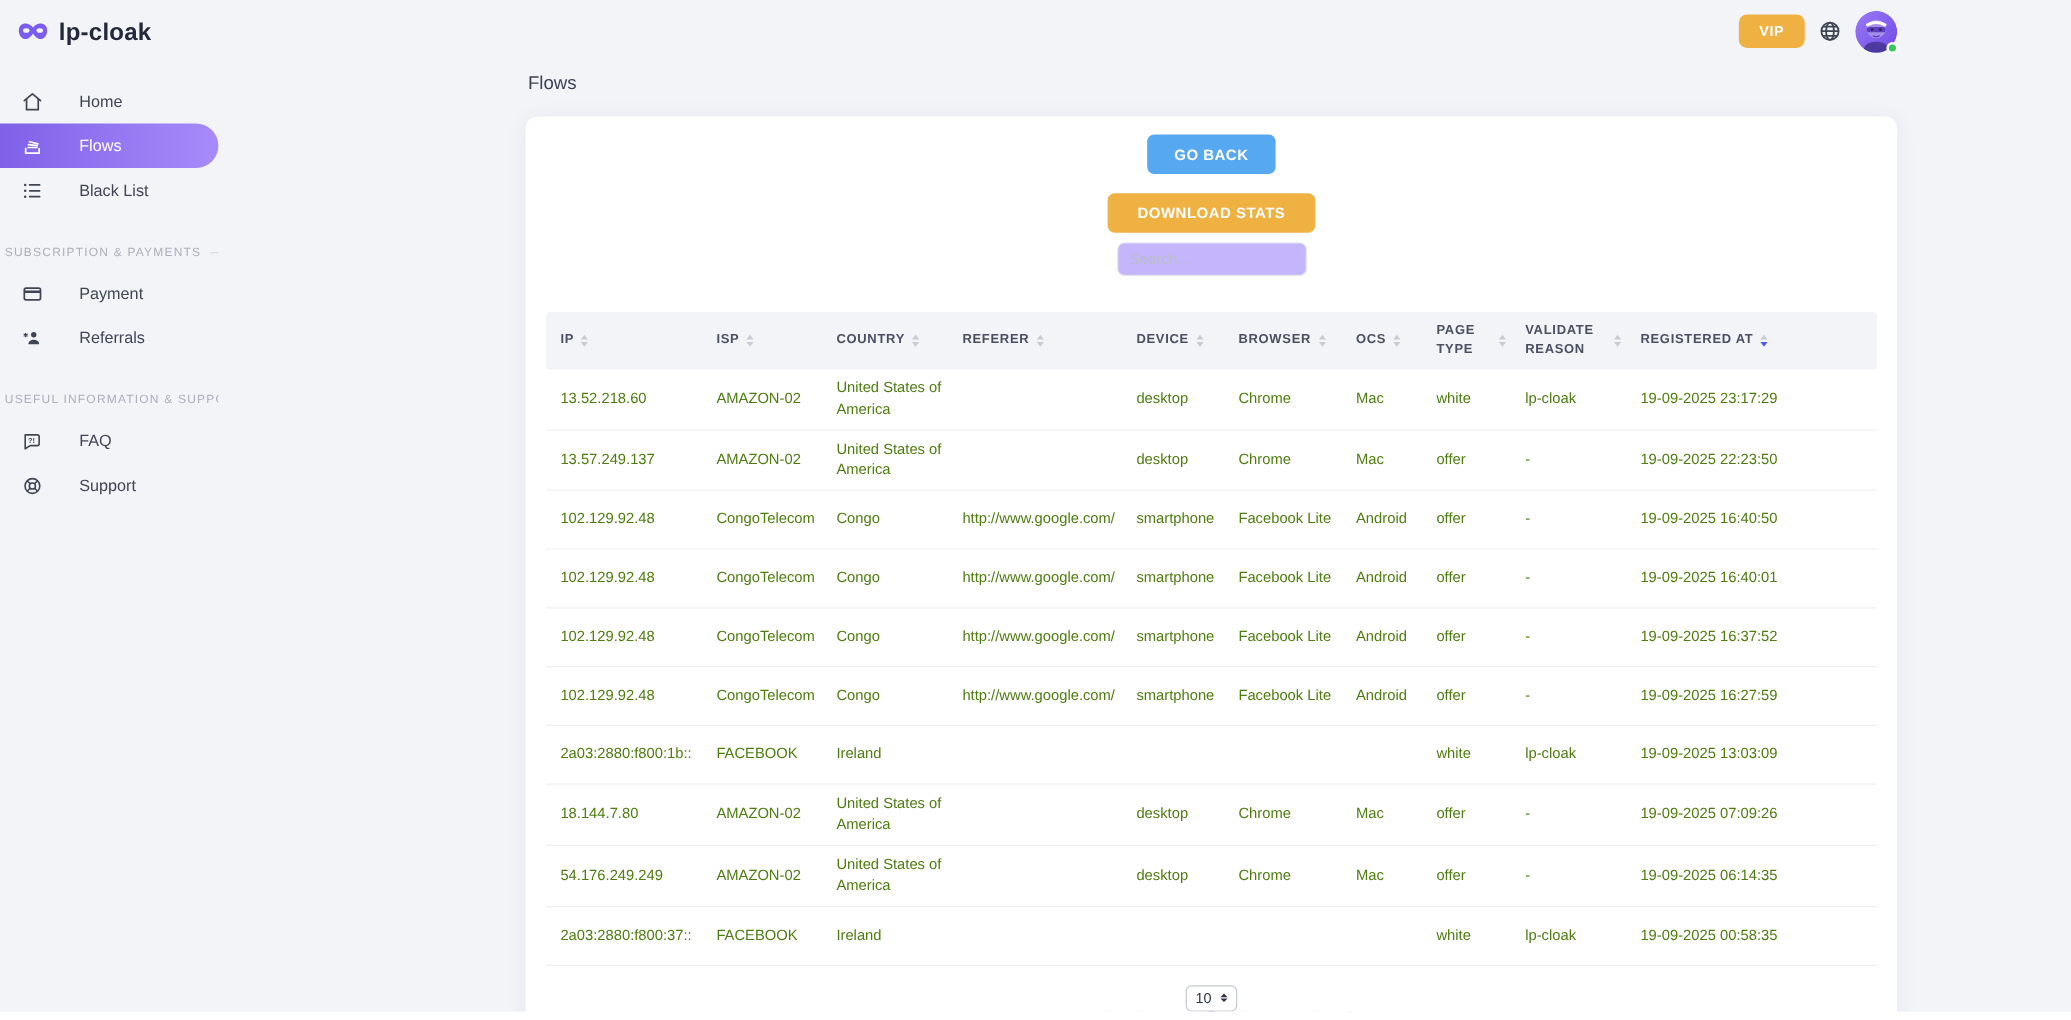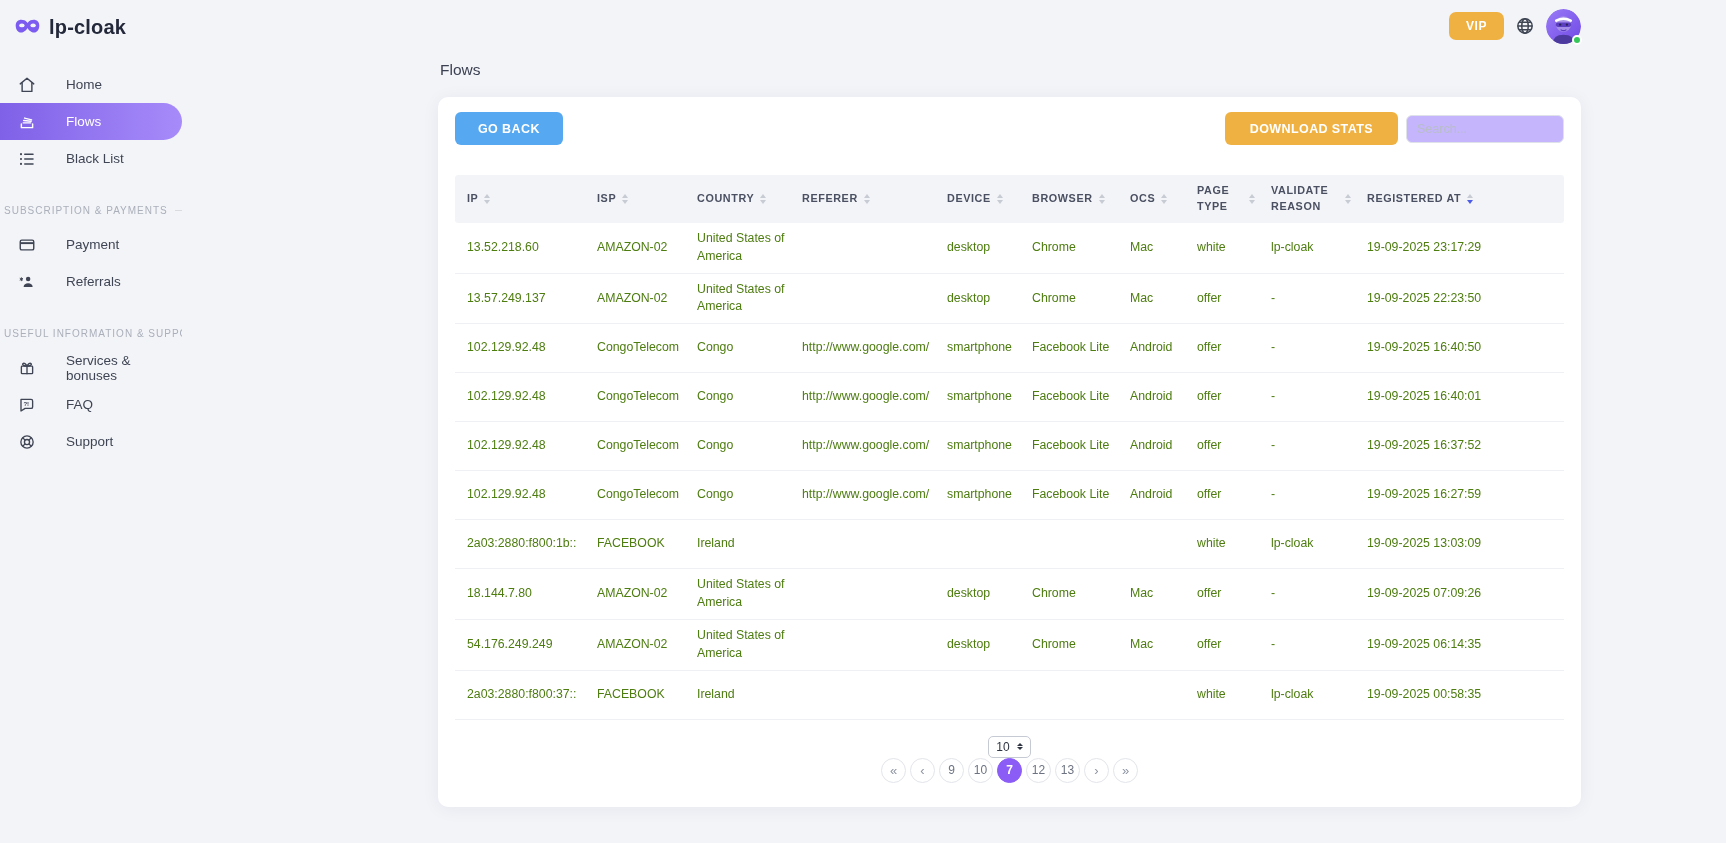--- a/index.html
+++ b/index.html
@@ -47,21 +47,21 @@
   .avatar-wrap { position:relative; width:35px; height:35px; cursor:pointer; }
   .avatar { width:35px; height:35px; border-radius:50%; overflow:hidden; display:block; }
   .status-dot {
     position:absolute; right:-1px; bottom:-1px; width:10px; height:10px;
     border-radius:50%; background:#35c759; border:2px solid #fff;
   }
   .page-title { font-size:15.5px; font-weight:500; color:#3b4152; margin:15px 0 18px 2px; }
 
   
   .card { background:#fff; border-radius:10px; box-shadow:0 2px 18px rgba(35,40,60,.06); padding-bottom:24px; }
-  .toolbar { display:flex; align-items:center; padding:15px 17px 0 17px; gap:8px; }
+  .toolbar { display:flex; align-items:center; padding:15px 17px 0 17px; gap:8px;flex-direction:column; }
   .toolbar .spacer { flex:1; }
   .btn { border:none; border-radius:6px; height:33px; font-weight:700; font-size:12.5px;
          letter-spacing:.4px; color:#fff; cursor:pointer; font-family:"Liberation Sans", sans-serif; }
   .btn-back { background:#56a8f0; padding:0 23px; }
   .btn-download { background:#f0b143; padding:0 25px; }
   .search-input {
     width:158px; height:28px; border:1px solid #dfe2e8; border-radius:6px;
     padding:0 10px; font-size:12.5px; color:#3f4554; outline:none; background:#c4b5fd;
     font-family:"Liberation Sans", sans-serif;
   }
@@ -171,31 +171,20 @@
             <circle cx="13.5" cy="8" r="3" fill="currentColor" stroke="none"></circle>
             <path d="M7.5 18.5c0-3.3 2.7-5 6-5s6 1.7 6 5z" fill="currentColor" stroke="none"></path>
             <path d="M4.5 6.3v4M2.8 7.3l3.4 2M6.2 7.3l-3.4 2" stroke-width="1.3"></path>
           </svg>
         </span>
         <span>Referrals</span>
       </div>
 
       <div class="section-title">USEFUL INFORMATION &amp; SUPPORT</div>
 
-      <div class="nav-item">
-        <span class="ic">
-          <svg width="18" height="18" viewBox="0 0 24 24" fill="none" stroke="currentColor" stroke-width="1.8" stroke-linecap="round" stroke-linejoin="round">
-            <rect x="4.5" y="9.5" width="15" height="10" rx="1"></rect>
-            <path d="M12 9.5v10"></path>
-            <path d="M12 9.5c-1.2-3.2-4-4.8-5.5-3.3S8.5 9.5 12 9.5z"></path>
-            <path d="M12 9.5c1.2-3.2 4-4.8 5.5-3.3S15.5 9.5 12 9.5z"></path>
-          </svg>
-        </span>
-        <span>Services &amp; bonuses</span>
-      </div>
       <div class="nav-item">
         <span class="ic">
           <svg width="18" height="18" viewBox="0 0 24 24" fill="none" stroke="currentColor" stroke-width="1.8" stroke-linejoin="round">
             <path d="M4 4.5h13.5a2 2 0 0 1 2 2v8a2 2 0 0 1-2 2H9.5L4 20z"></path>
             <text x="7.2" y="13" font-size="8" font-weight="bold" fill="currentColor" stroke="none" font-family="Liberation Sans, sans-serif">?!</text>
           </svg>
         </span>
         <span>FAQ</span>
       </div>
       <div class="nav-item">

